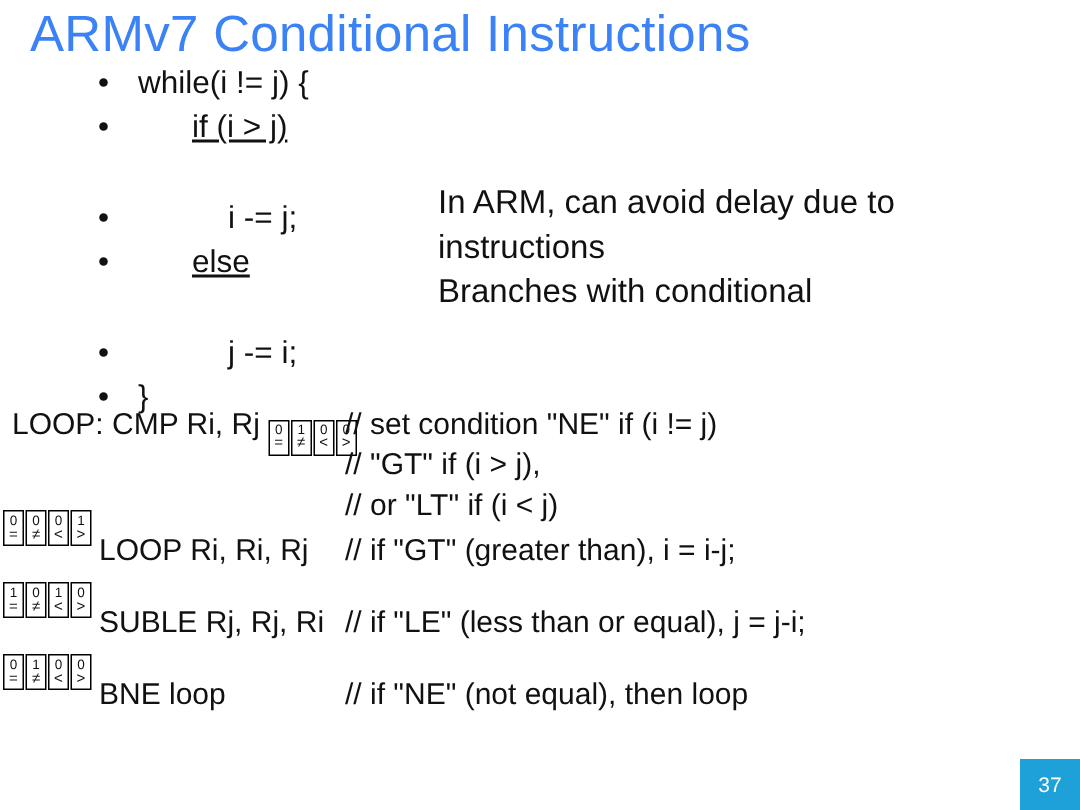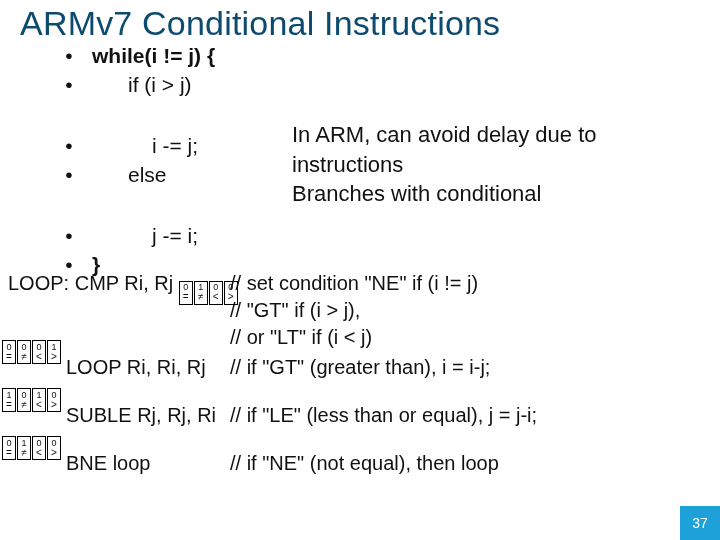--- a/index.html
+++ b/index.html
@@ -1,23 +1,23 @@
 <!DOCTYPE html>
 <html><head>
 <meta charset="utf-8">
 <style>
   * { margin: 0; padding: 0; box-sizing: border-box; }
   html, body { width: 720px; height: 540px; background: #fff; font-family: Arial, Helvetica, sans-serif; color: #000; overflow: hidden; }
   .slide { position: relative; width: 720px; height: 540px; }
-  .title { position: absolute; left: 20px; top: 4px; font-size: 34px; font-weight: 400; color: #0c4a6e; letter-spacing: 0.2px; }
+  .title { position: absolute; left: 20px; top: 4px; font-size: 34px; font-weight: 400; color: #3b82f6; letter-spacing: 0.2px; }
   .code-block { position: absolute; left: 56px; top: 42px; font-size: 21px; line-height: 1.38; color: #111; }
   .code-block .row { display: flex; align-items: baseline; }
   .code-block .bullet { display: inline-block; width: 26px; text-align: center; flex-shrink: 0; }
-  .code-block .ind0 { padding-left: 10px; font-weight: bold; }
-  .code-block .ind1 { padding-left: 46px; }
+  .code-block .ind0 { padding-left: 10px; }
+  .code-block .ind1 { padding-left: 46px; text-decoration: underline; }
   .code-block .ind2 { padding-left: 70px; margin-top: 32px; }
   .note-block { position: absolute; left: 292px; top: 120px; font-size: 22px; line-height: 1.35; color: #111; width: 410px; }
   .asm-block { position: absolute; left: 0px; top: 270px; font-size: 20px; line-height: 1.35; color: #111; width: 720px; }
   .asm-row { position: relative; height: 28px; }
   .asm-row.tall { height: 84px; padding-left: 38px; }
   .flags { position: absolute; left: 2px; top: -14px; display: flex; gap: 1px; }
   .flagcell { width: 14px; height: 24px; border: 1px solid #000; display: flex; flex-direction: column; align-items: center; justify-content: center; font-size: 10px; line-height: 1; }
   .flagcell .top { font-size: 9px; }
   .flagcell .sym { font-size: 10px; line-height: 1; }
   .inline-flags { display: inline-flex; gap: 1px; vertical-align: -4px; margin: 0 4px 0 0; position: relative; }

